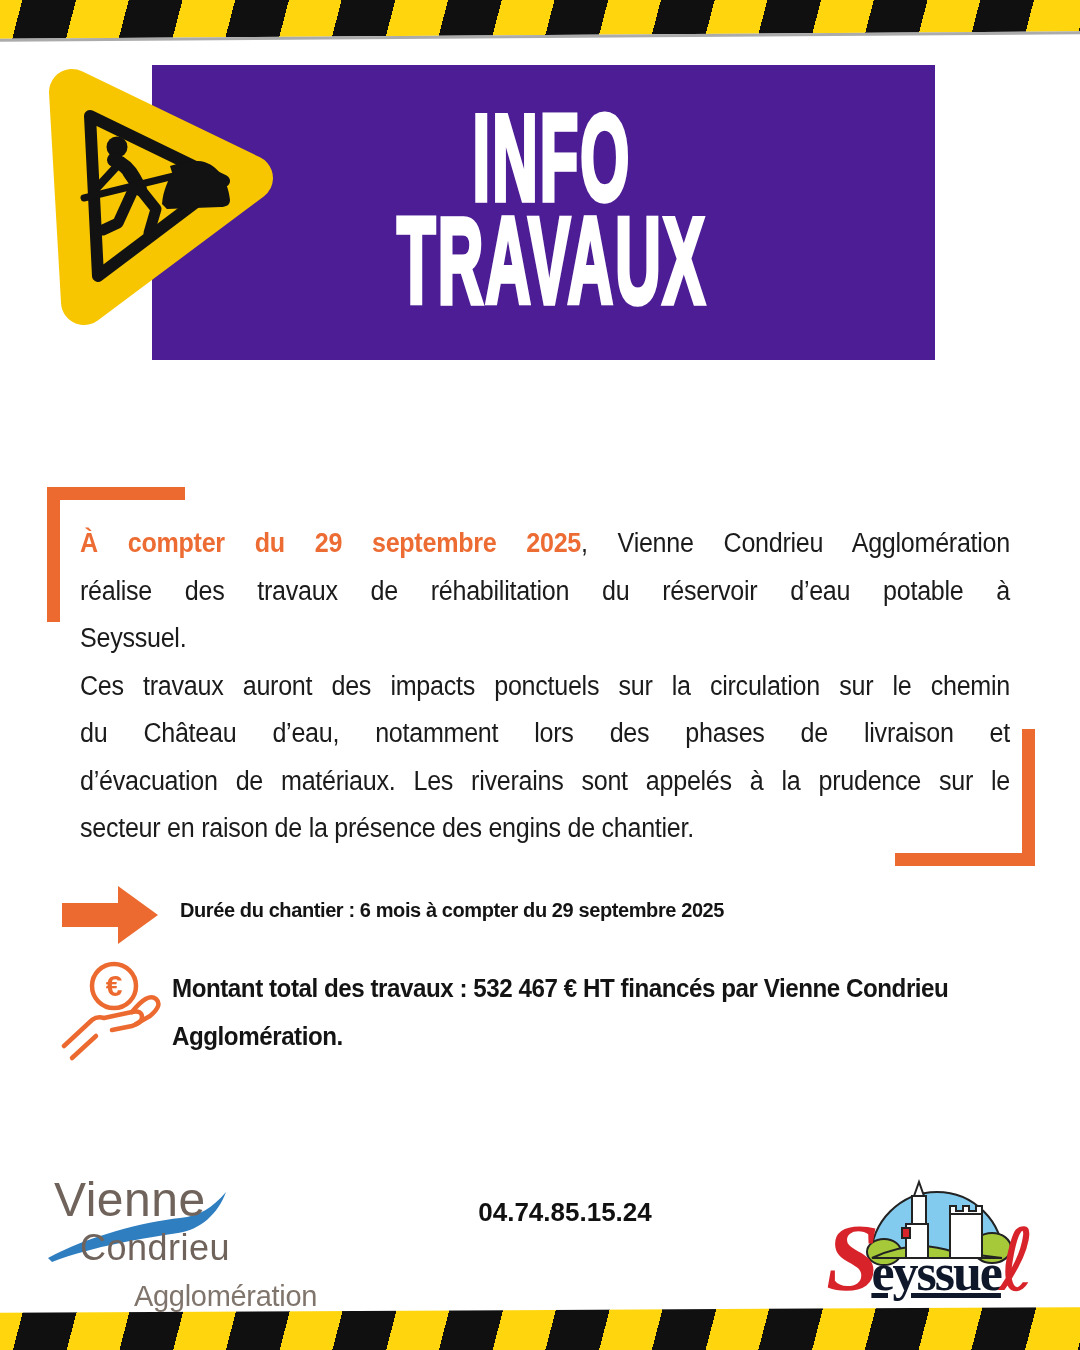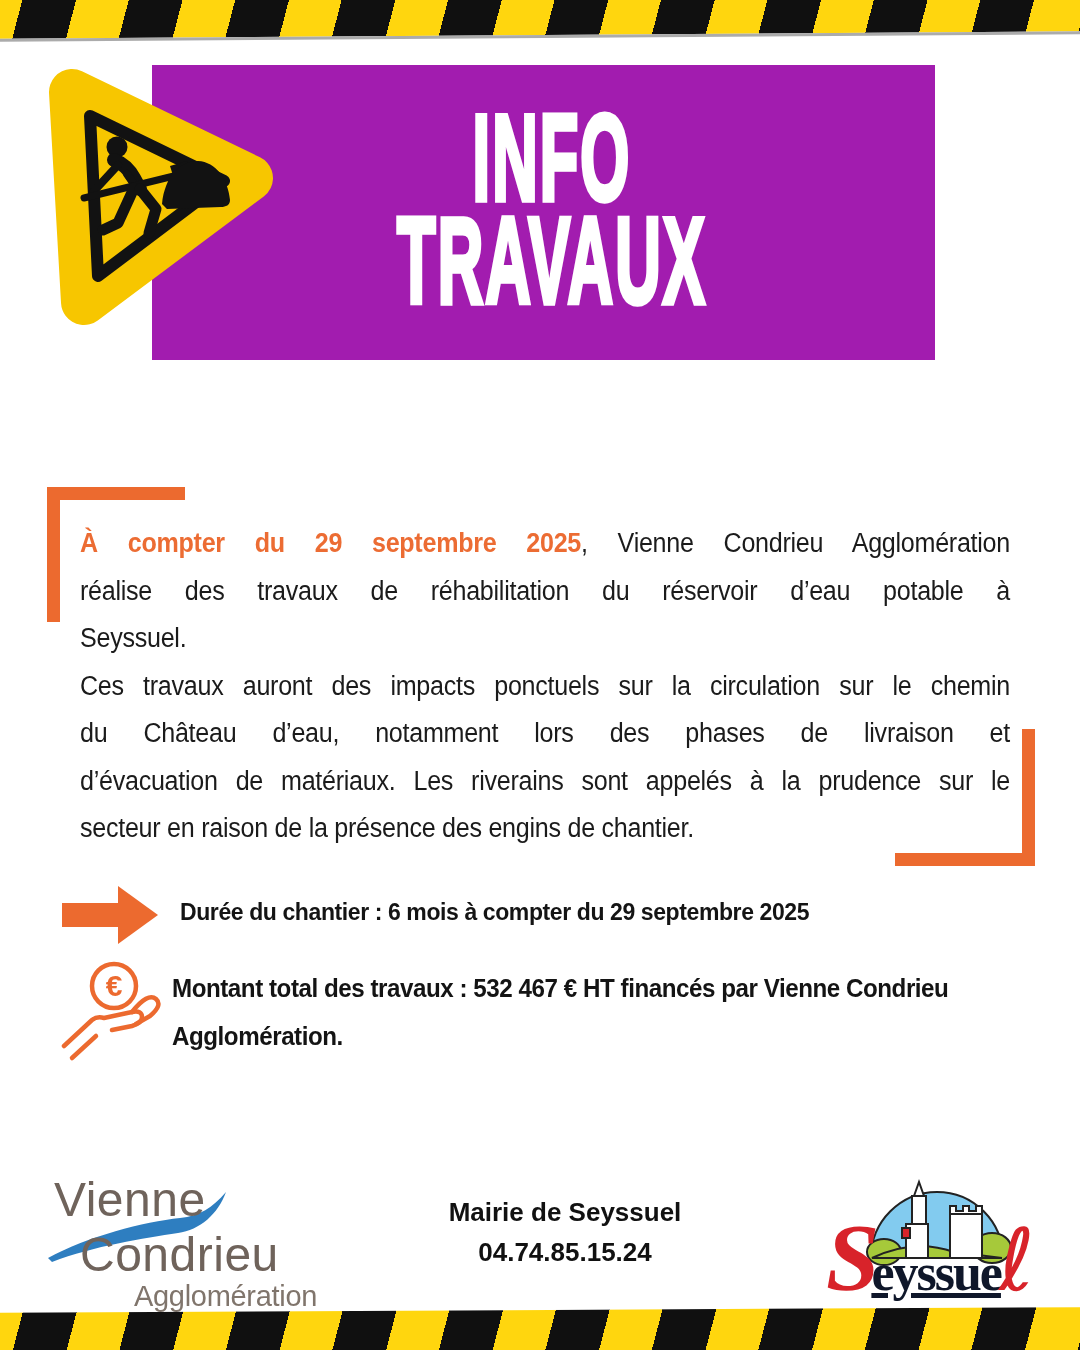--- a/index.html
+++ b/index.html
@@ -6,21 +6,21 @@
   .page{position:relative;width:1080px;height:1350px;background:#ffffff;overflow:hidden;
         font-family:"Liberation Sans",sans-serif;margin:0 auto;}
 
   
   .tape{position:absolute;left:-30px;right:-30px;height:40px;
         background:repeating-linear-gradient(105deg,#FFD60E 0 51px,#101010 51px 103px);}
   .tape-top{top:-5px;transform:rotate(-0.4deg);border-bottom:3px solid #ABABAB;}
   .tape-bottom{bottom:-4px;height:44px;transform:rotate(-0.3deg);}
 
   
-  .banner{position:absolute;left:152px;top:65px;width:783px;height:295px;background:#a21caf;}
+  .banner{position:absolute;left:152px;top:65px;width:783px;height:295px;background:#4c1d95;}
   .banner-title{position:absolute;left:0;top:41px;width:783px;text-align:center;padding-left:17px;
         box-sizing:border-box;color:#ffffff;font-weight:bold;font-size:90px;line-height:76px;
         letter-spacing:3px;transform:scale(0.70,1.36);transform-origin:400px 0;
         -webkit-text-stroke:4px #ffffff;white-space:nowrap;}
 
   
   .sign{position:absolute;left:28px;top:48px;width:300px;height:300px;z-index:5;}
 
   
   .bracket-tl{position:absolute;left:47px;top:487px;width:138px;height:135px;
@@ -31,31 +31,31 @@
   
   .bodytext{position:absolute;left:80px;top:520px;width:1000px;transform:scaleX(0.93);
         transform-origin:0 0;font-size:27px;letter-spacing:-0.3px;line-height:47.5px;
         color:#1b1b1b;}
   .jline{text-align:justify;text-align-last:justify;}
   .lline{text-align:left;}
   .hl{color:#EC6C33;font-weight:bold;}
 
   
   .arrow-icon{position:absolute;left:62px;top:886px;width:96px;height:58px;}
-  .duration{position:absolute;left:180px;top:899px;font-size:23px;font-weight:bold;
+  .duration{position:absolute;left:180px;top:899px;font-size:20px;font-weight:bold;
         color:#141414;letter-spacing:-0.4px;white-space:nowrap;}
   .eurohand{position:absolute;left:56px;top:950px;width:118px;height:118px;}
   .cost{position:absolute;left:172px;top:964px;width:1000px;transform:scaleX(0.93);
         transform-origin:0 0;font-size:26px;font-weight:bold;color:#141414;
         letter-spacing:-0.5px;line-height:48px;}
 
   
   .vclogo{position:absolute;left:48px;top:1172px;width:250px;height:140px;color:#6F635B;text-align:right;}
   .vc-l1{position:absolute;left:6px;top:0;font-size:48px;letter-spacing:0.5px;}
-  .vc-l2{position:absolute;left:32px;top:55px;font-size:48px;letter-spacing:0.5px;}
+  .vc-l2{position:absolute;left:32px;top:55px;font-size:36px;letter-spacing:0.5px;}
   .vc-l3{position:absolute;left:86px;top:108px;font-size:29px;color:#80756C;letter-spacing:-0.3px;}
   .vc-swoosh{position:absolute;left:0;top:0;width:240px;height:120px;}
 
   .contact{position:absolute;left:365px;top:1192px;width:400px;text-align:center;
         font-size:26px;font-weight:bold;color:#111;line-height:40px;}
 
   .seyssuel{position:absolute;left:822px;top:1162px;width:216px;height:142px;background:#fff;}
   .sey-art{position:absolute;left:0;top:0;width:216px;height:142px;}
   .sey-text{position:absolute;left:4px;bottom:2px;display:flex;align-items:baseline;}
   .sey-s{font-family:"Liberation Serif",serif;font-style:italic;font-weight:bold;
@@ -128,21 +128,20 @@
   <div class="vclogo">
     <svg class="vc-swoosh" viewBox="0 0 240 120">
       <path d="M0,86 C40,64 96,50 132,46 C152,44 164,36 178,20 C170,42 152,58 130,61 C96,66 46,74 4,90 Z" fill="#2E7EC0"></path>
     </svg>
     <div class="vc-l1">Vienne</div>
     <div class="vc-l2">Condrieu</div>
     <div class="vc-l3">Agglomération</div>
   </div>
 
   <div class="contact">
-    <div>Mairie de Seyssuel</div>
     <div>04.74.85.15.24</div>
   </div>
 
   <div class="seyssuel">
     <svg class="sey-art" viewBox="0 0 216 142">
       <path d="M49,96 A66,66 0 0 1 181,96 Z" fill="#82CBEF" stroke="#222" stroke-width="2"></path>
       <ellipse cx="62" cy="90" rx="17" ry="13" fill="#A6C93A" stroke="#222" stroke-width="2"></ellipse>
       <ellipse cx="170" cy="86" rx="19" ry="15" fill="#A6C93A" stroke="#222" stroke-width="2"></ellipse>
       <path d="M50,96 Q92,76 132,90 L180,96 Z" fill="#A6C93A" stroke="#222" stroke-width="2"></path>
       <g stroke="#222" stroke-width="2">

